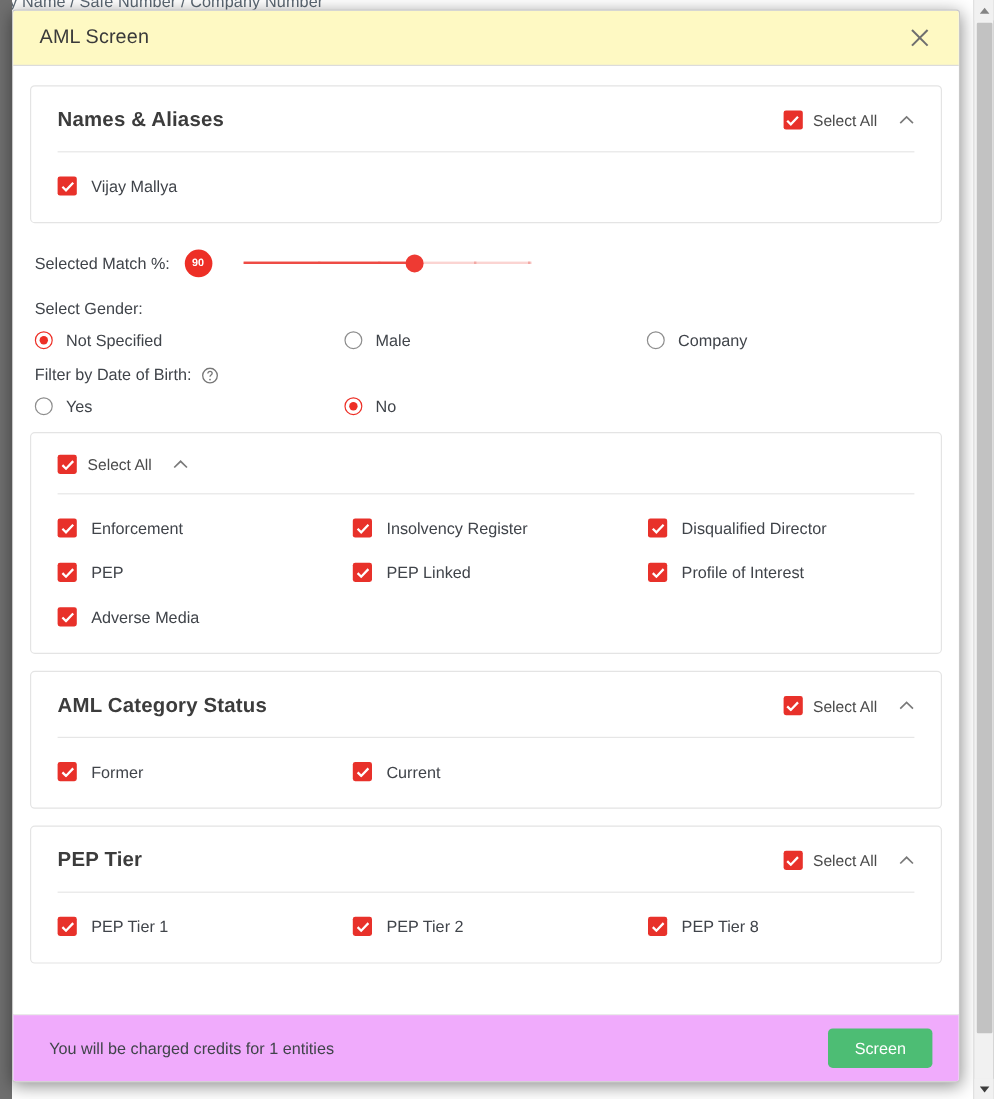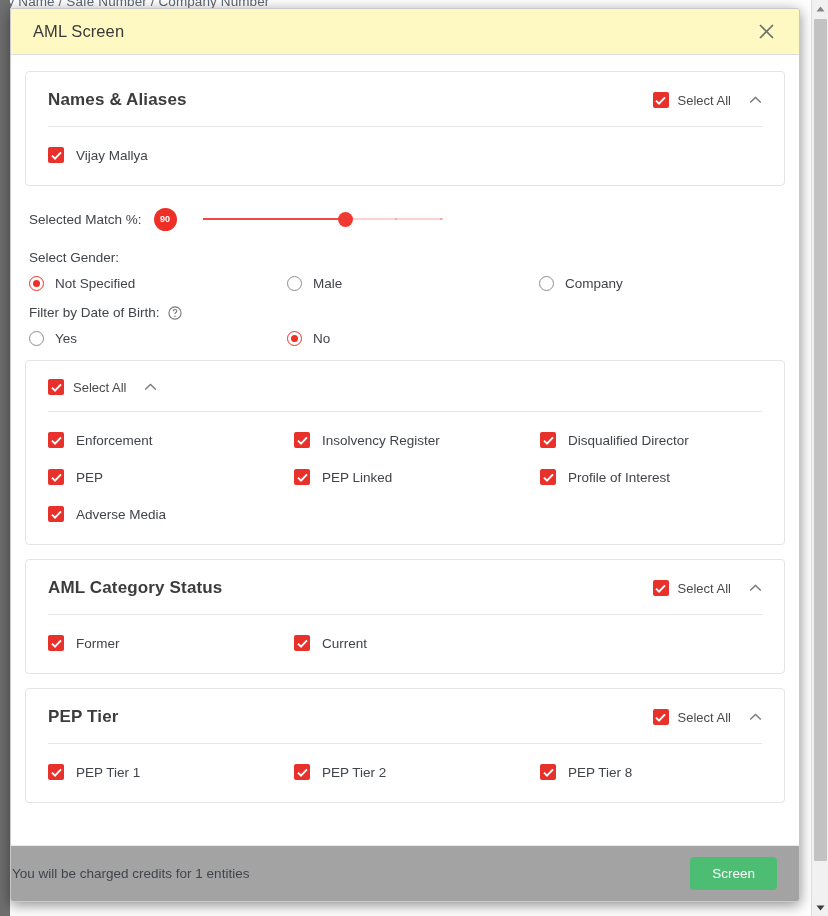--- a/index.html
+++ b/index.html
@@ -262,25 +262,25 @@
     width: 14px; height: 14px;
     cursor: pointer;
     color: #777;
     display: inline-flex;
   }
 
   
   #modal-footer {
     height: 56px;
     min-height: 56px;
-    background: #a3a3a3;
+    background: #f0abfc;
     border-top: 1px solid #eaeaea;
     display: flex;
     align-items: center;
-    padding: 0 22px 0 1px;
+    padding: 0 22px 0 30px;
   }
   #footer-note {
     flex: 1;
     font-size: 13.5px;
     color: #40444a;
   }
   #screen-btn {
     background: #4dbd74;
     color: #fff;
     border: none;

